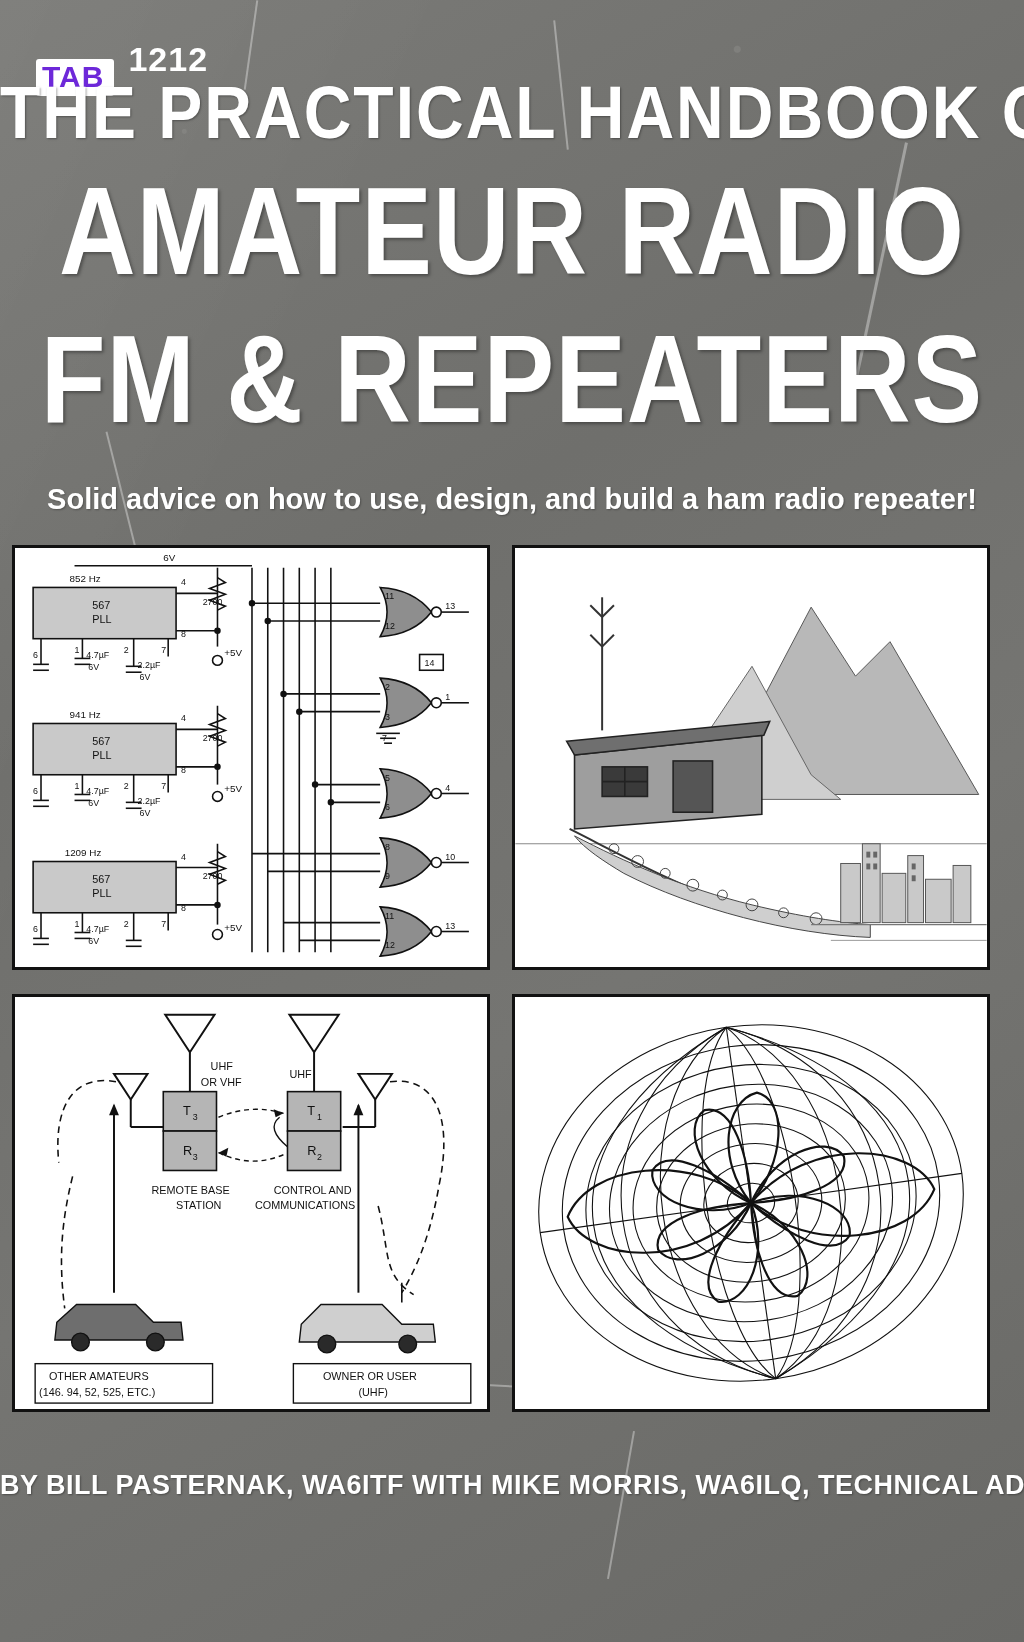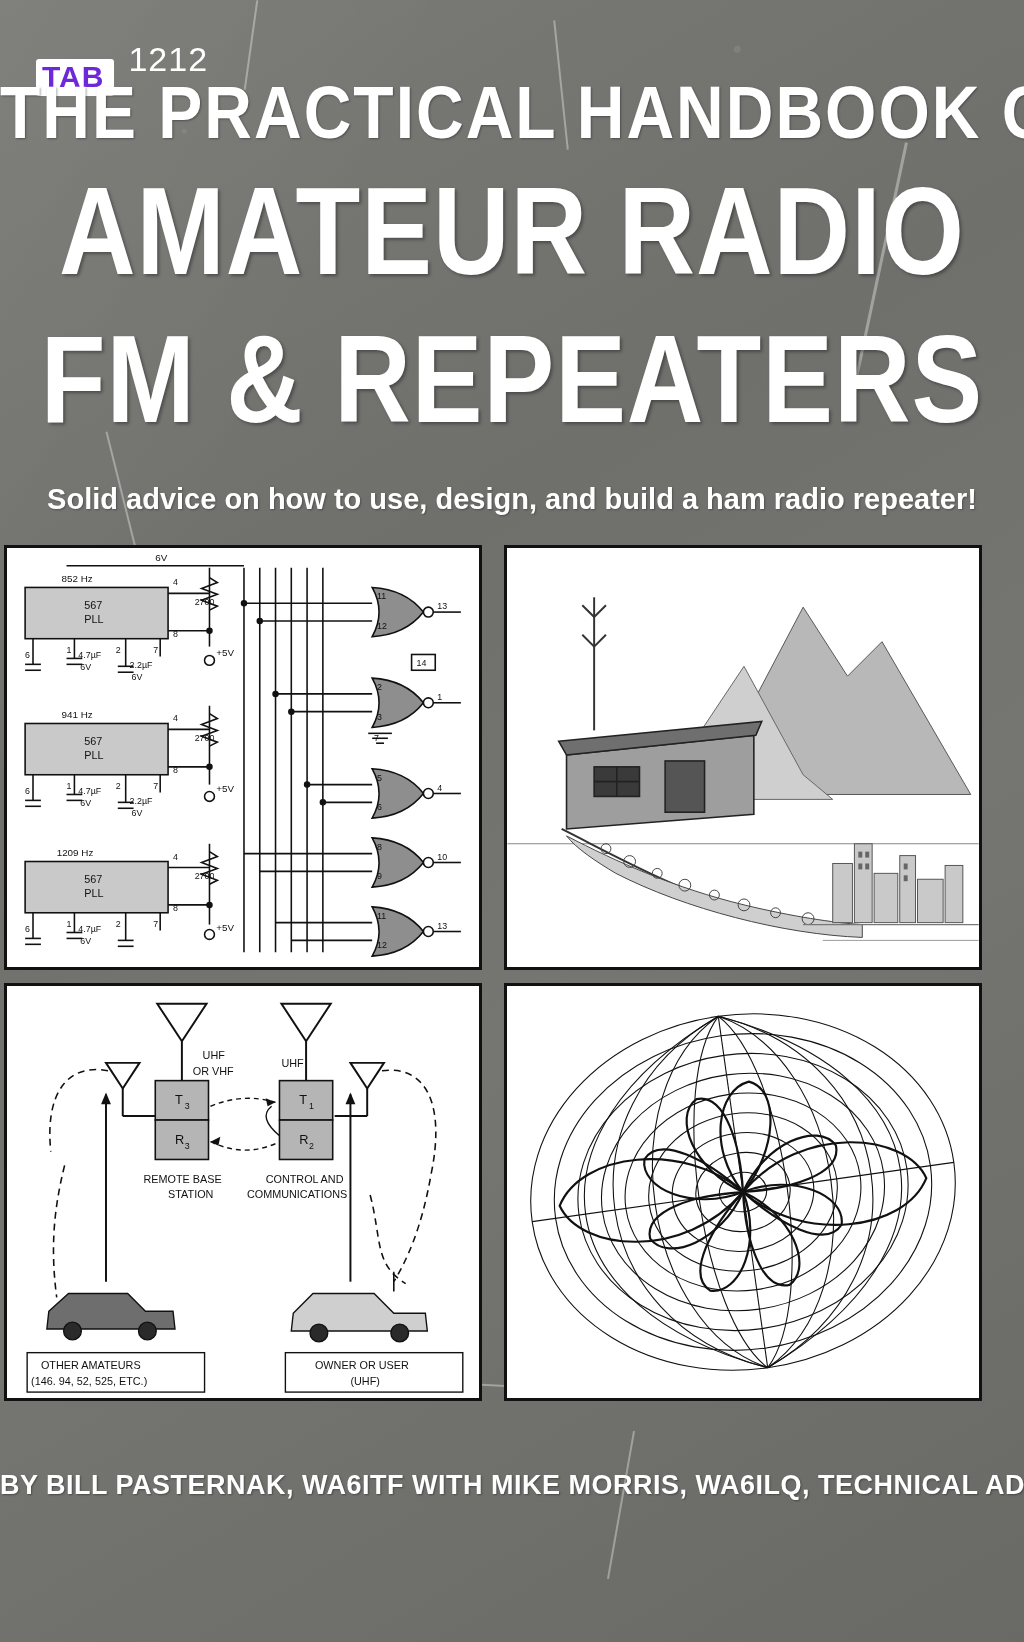--- a/index.html
+++ b/index.html
@@ -49,21 +49,21 @@
     letter-spacing: 1px;
     padding: 3px 10px 4px 6px;
     border-radius: 3px;
     line-height: 1;
     font-family: "Liberation Sans", sans-serif;
     margin-top: 45px;
   }
   .tab-number {
     color: #fff;
     font-size: 34px;
-    font-weight: normal;
+    font-weight: bold;
     letter-spacing: 1px;
     line-height: 1;
     margin-top: 8px;
   }
 
   
   .title-block {
     position: absolute;
     top: 78px; left: 0; right: 0;
     text-align: center;
@@ -98,27 +98,27 @@
     font-size: 29px;
     letter-spacing: 0px;
     white-space: nowrap;
     text-shadow: 1px 1px 2px rgba(0,0,0,.3);
     text-align: center;
   }
 
   
   .grid {
     position: absolute;
-    top: 545px; left: 4px;
+    top: 545px; left: 12px;
     width: 992px;
     height: 855px;
     display: grid;
     grid-template-columns: 478px 478px;
     grid-template-rows: 425px 418px;
-    gap: 13px 22px;
+    gap: 24px 22px;
     z-index: 4;
   }
   .panel {
     background: #fff;
     border: 3px solid #111;
     position: relative;
     overflow: hidden;
   }
   .panel svg { display: block; width: 100%; height: 100%; }
 

